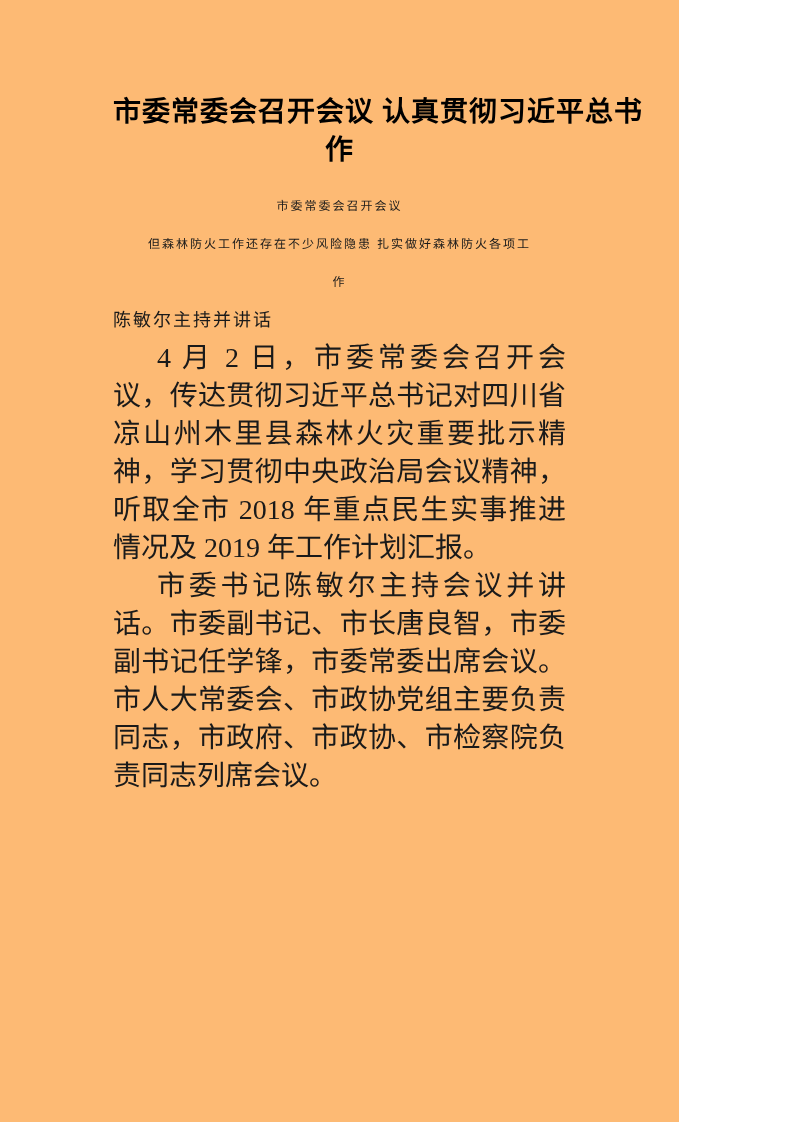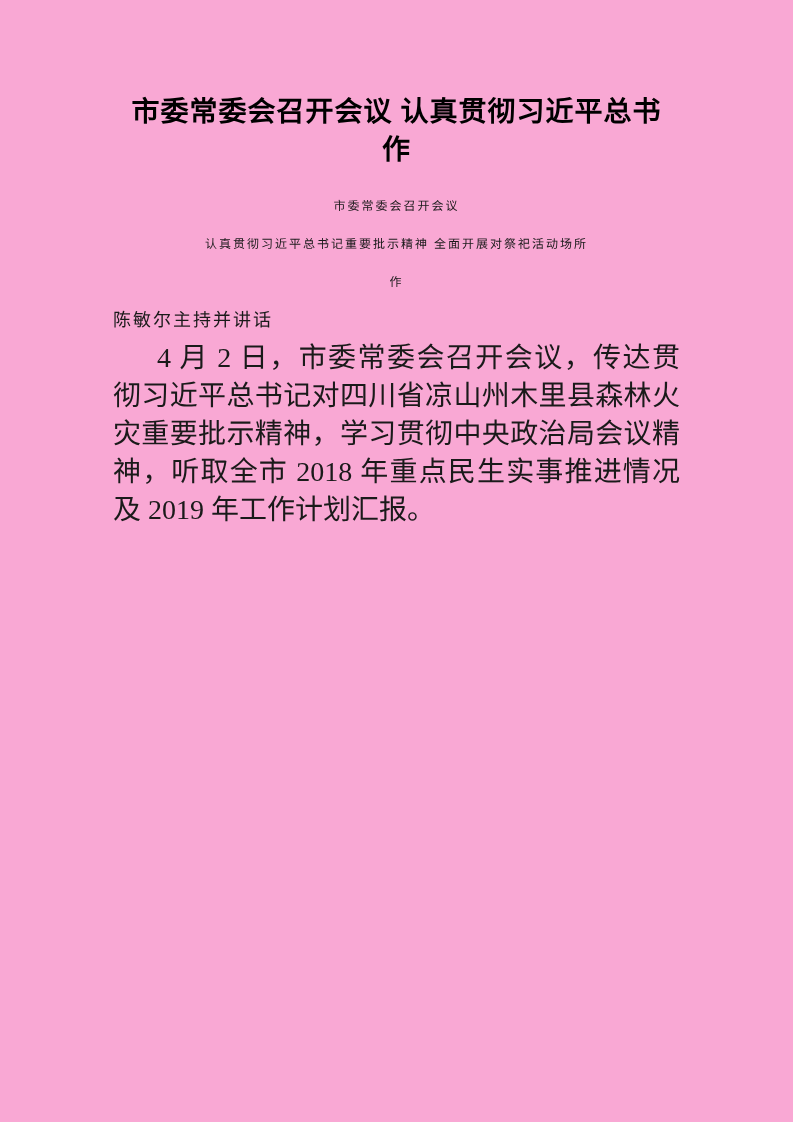--- a/index.html
+++ b/index.html
@@ -2,24 +2,24 @@
 <html lang="zh-CN"><head>
 <meta charset="utf-8">
 <style>
   html, body {
     margin: 0;
     padding: 0;
     background: #ffffff;
   }
   .page {
     position: relative;
-    width: 793px;
+    width: 679px;
     height: 1122px;
     box-sizing: border-box;
-    background: #f9a8d4;
+    background: #fdba74;
     padding: 93px 113px 0 113px;
     font-family: "Liberation Serif", "DejaVu Serif", serif;
     color: #1a1a1a;
     overflow: hidden;
   }
   .doc-title {
     margin: 0 0 18px 0;
     font-size: 28px;
     line-height: 38px;
     font-weight: bold;
@@ -66,23 +66,24 @@
   <h1 class="doc-title">
     <span class="title-line">市委常委会召开会议 认真贯彻习近平总书</span>
     <span class="title-line">作</span>
   </h1>
 
   <div class="subheading">
     <span class="sub-line">市委常委会召开会议</span>
   </div>
 
   <div class="subheading">
-    <span class="sub-line">认真贯彻习近平总书记重要批示精神 全面开展对祭祀活动场所</span>
+    <span class="sub-line">但森林防火工作还存在不少风险隐患 扎实做好森林防火各项工</span>
     <span class="sub-line">作</span>
   </div>
 
   <div class="byline">陈敏尔主持并讲话</div>
 
   <div class="body-text">
     <p>4 月 2 日，市委常委会召开会议，传达贯彻习近平总书记对四川省凉山州木里县森林火灾重要批示精神，学习贯彻中央政治局会议精神，听取全市 2018 年重点民生实事推进情况及 2019 年工作计划汇报。</p>
+    <p>市委书记陈敏尔主持会议并讲话。市委副书记、市长唐良智，市委副书记任学锋，市委常委出席会议。市人大常委会、市政协党组主要负责同志，市政府、市政协、市检察院负责同志列席会议。</p>
   </div>
 
 </div>
 
 </body></html>

